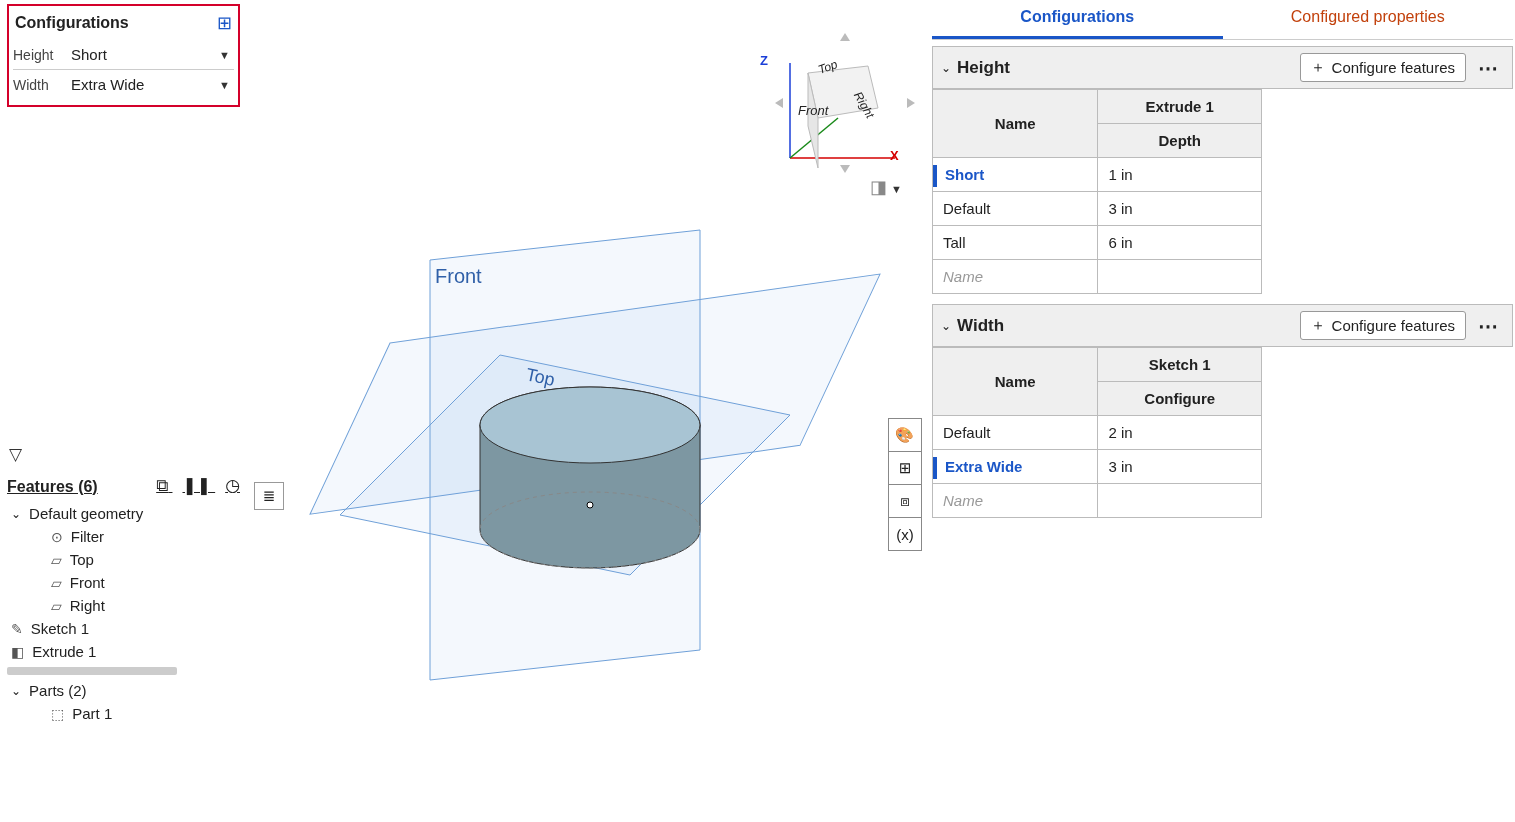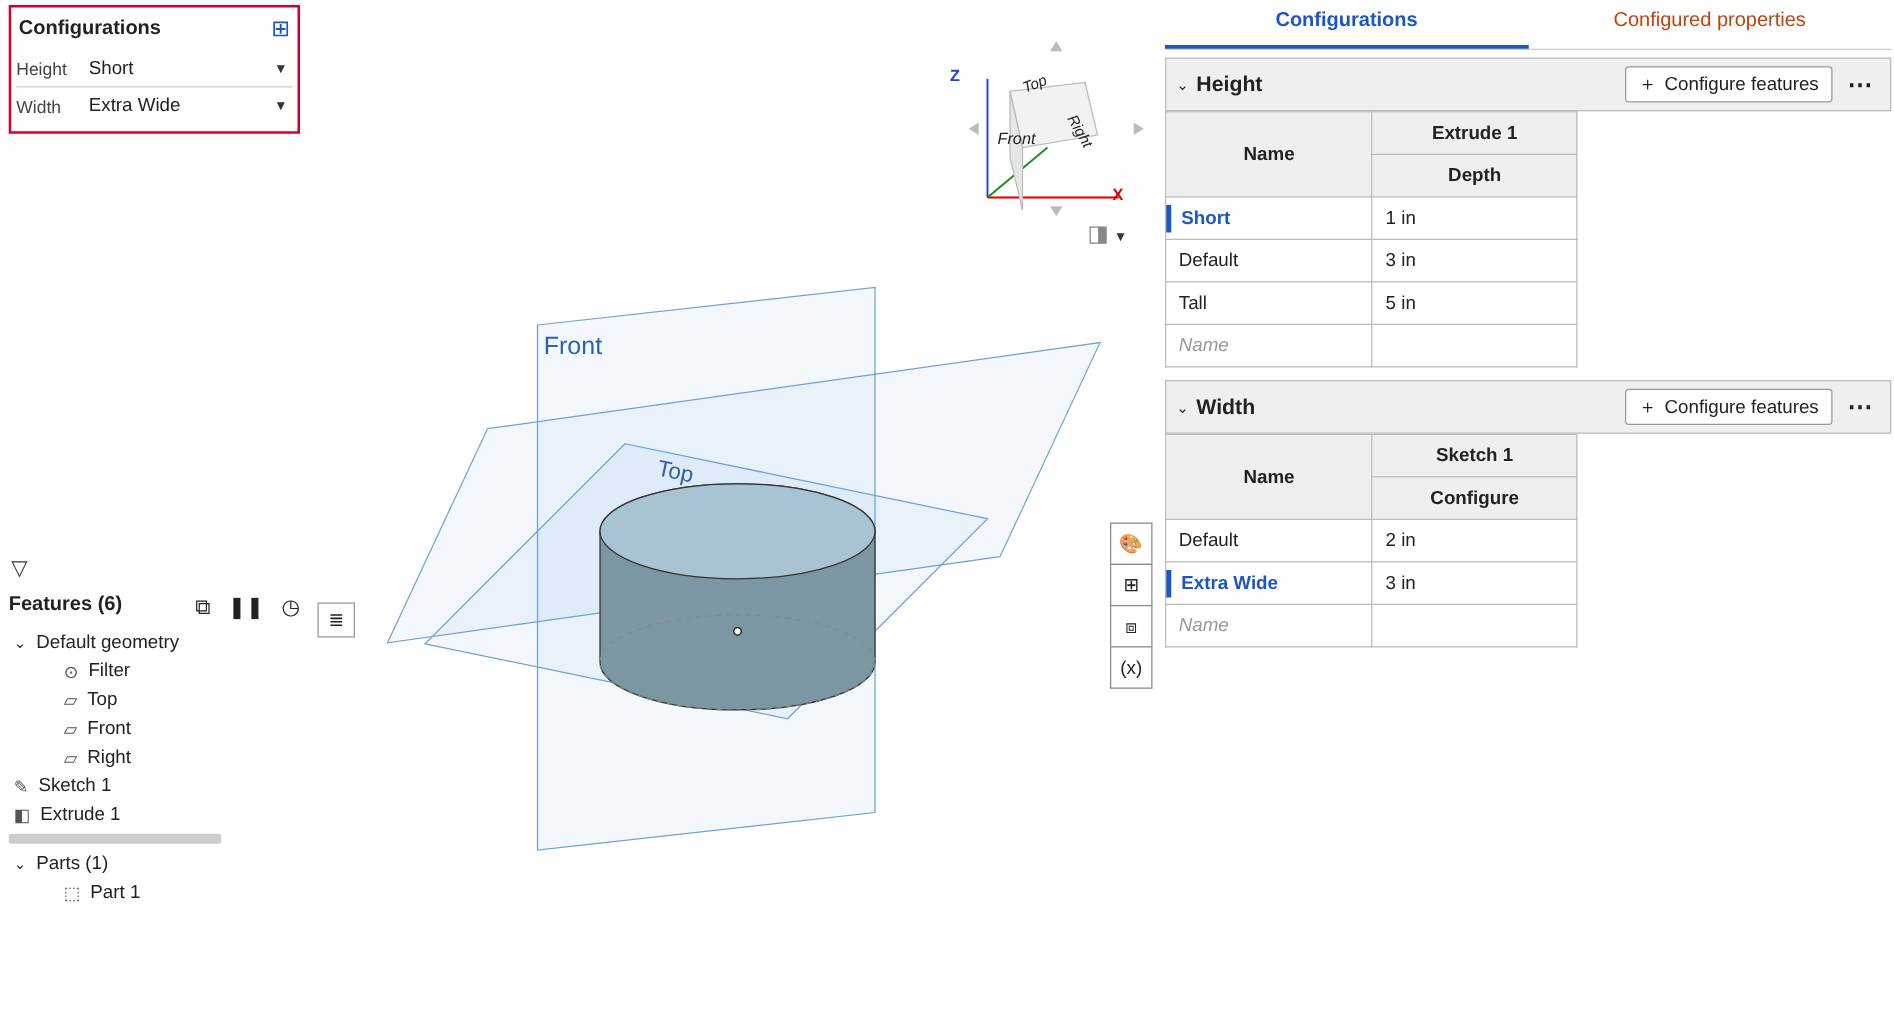--- a/index.html
+++ b/index.html
@@ -17,21 +17,21 @@
   .config-row:last-child { border-bottom:none; }
   .config-label { width:54px; font-size:14px; color:#444;}
   .config-select { flex:1; display:flex; align-items:center; justify-content:space-between; padding:2px 4px; font-size:15px;}
   .caret { font-size:11px; color:#333;}
 
   
   .left-panel { position:absolute; left:7px; top:442px; width:233px; }
   .filter-row { display:flex; align-items:center; gap:10px; padding:2px;}
   .filter-icon { font-size:17px; color:#333; }
   .filter-input { flex:1; border:1px solid #aaa; border-radius:4px; padding:5px 8px; font-size:15px; font-style:italic; color:#777;}
-  .features-head { display:flex; align-items:flex-start; padding:8px 0 6px 0; gap:24px;}
+  .features-head { display:flex; align-items:flex-end; padding:8px 0 6px 0; gap:24px;text-decoration:underline;}
   .features-head .title { font-weight:700; font-size:16px; flex:1;}
   .head-icons span { margin-left:10px; font-size:17px; color:#222;}
   .tree-item { display:flex; align-items:center; gap:8px; padding:3px 0 3px 4px; font-size:15px;}
   .tree-item.gchild { padding-left:44px;}
   .chev { font-size:12px; color:#222;}
   .tree-glyph { color:#555; font-size:14px;}
   .scrollbar { height:8px; background:#ccc; border-radius:2px; margin:4px 0; width:170px;}
 
   
   .list-btn { position:absolute; left:254px; top:482px; width:30px; height:28px; border:1px solid #999; display:flex; align-items:center; justify-content:center; background:#fff;}
@@ -137,21 +137,21 @@
     <span class="tree-glyph">✎</span>
     <span>Sketch 1</span>
   </div>
   <div class="tree-item">
     <span class="tree-glyph">◧</span>
     <span>Extrude 1</span>
   </div>
   <div class="scrollbar"></div>
   <div class="tree-item">
     <span class="chev">⌄</span>
-    <span>Parts (1)</span>
+    <span>Parts (2)</span>
   </div>
   <div class="tree-item gchild">
     <span class="tree-glyph">⬚</span>
     <span>Part 1</span>
   </div>
 </div>
 
 <div class="list-btn">≣</div>
 
 <div class="viewport">
@@ -228,21 +228,21 @@
       <tr class="active-row">
         <td>Short</td>
         <td>1 in</td>
         </tr>
       <tr>
         <td>Default</td>
         <td>3 in</td>
         </tr>
       <tr>
         <td>Tall</td>
-        <td>5 in</td>
+        <td>6 in</td>
         </tr>
       <tr class="placeholder-row">
         <td>Name</td>
           <td></td>
         </tr>
     </tbody>
   </table>
 
   <div class="section-head">
     <span class="chev">⌄</span>

